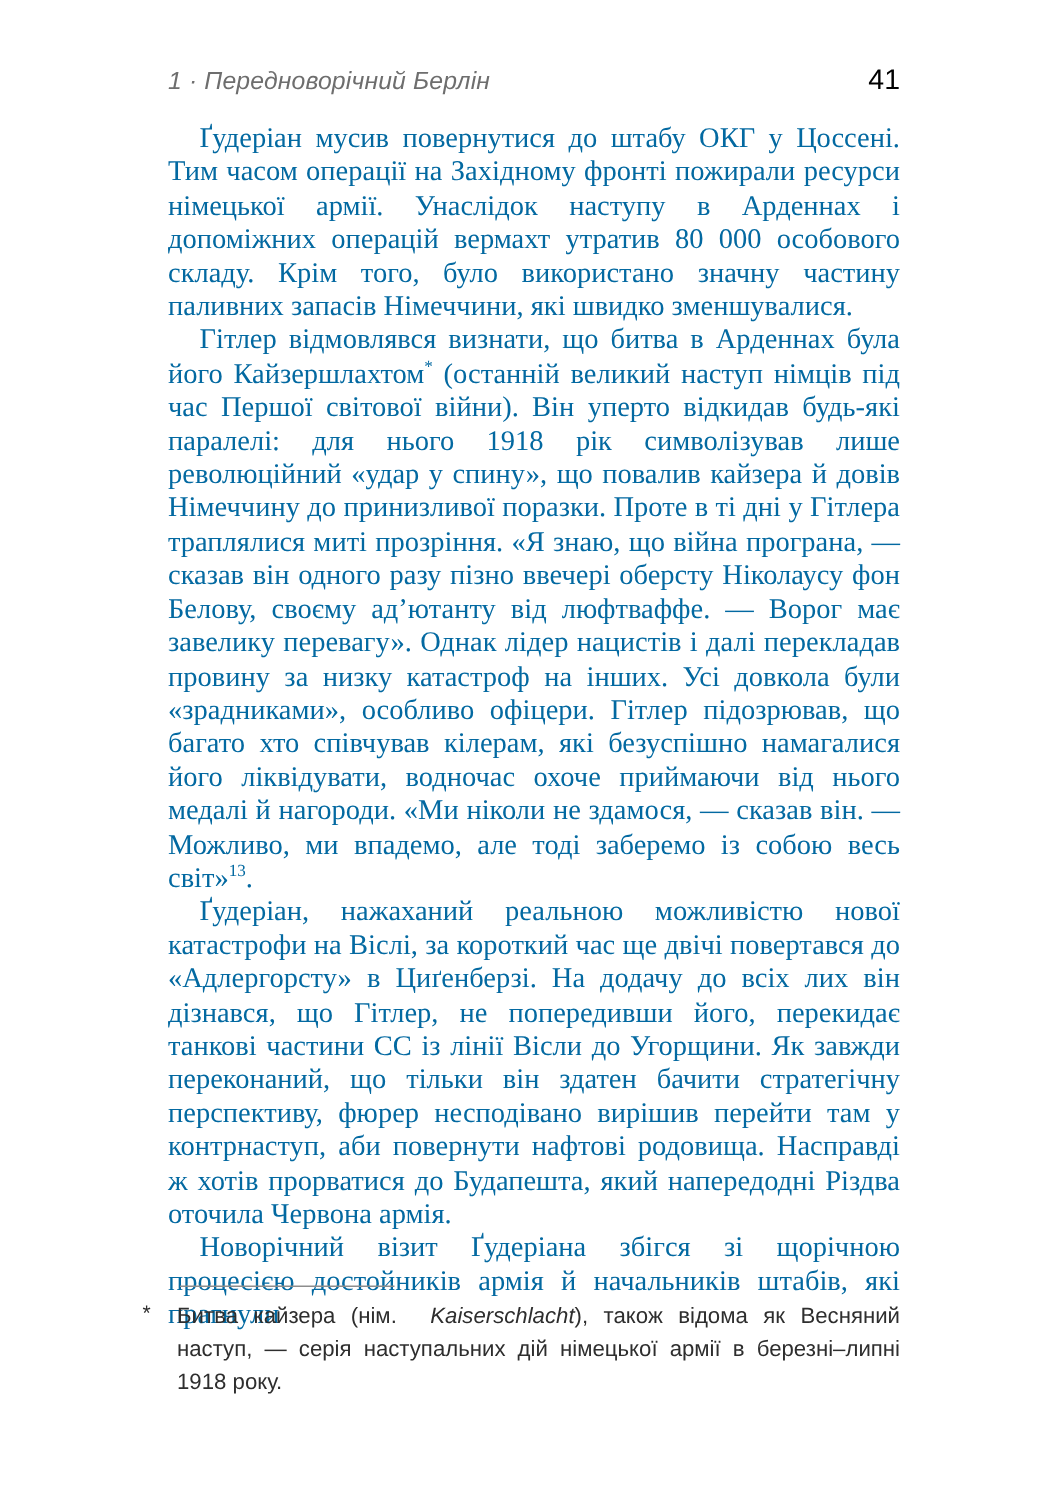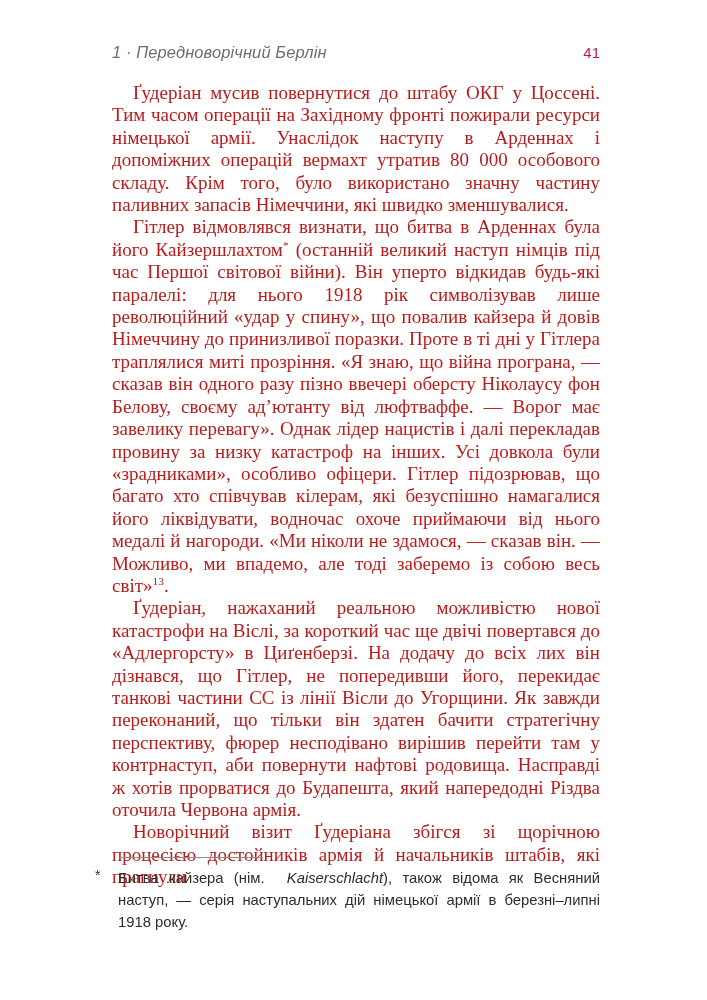--- a/index.html
+++ b/index.html
@@ -22,29 +22,29 @@
     align-items: baseline;
     font-family: "Liberation Sans", "DejaVu Sans", sans-serif;
     color: #6e6e6e;
   }
   .chapter-title {
     font-style: italic;
     font-size: 16.5px;
     letter-spacing: 0.1px;
   }
   .page-number {
-    font-size: 15px;
-    color: #be185d;
+    font-size: 19px;
+    color: #000000;
   }
   .body-text {
     position: absolute;
     top: 82px; left: 112px; width: 488px;
     font-size: 19px;
     line-height: 22.4px;
-    color: #b91c1c;
+    color: #0369a1;
     text-align: justify;
     hyphens: auto;
   }
   .body-text p {
     margin: 0;
     text-indent: 21px;
   }
   .body-text sup {
     font-size: 0.6em;
     line-height: 0;

